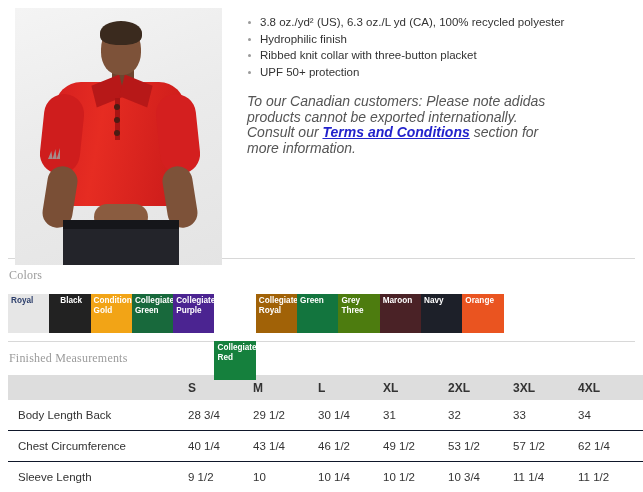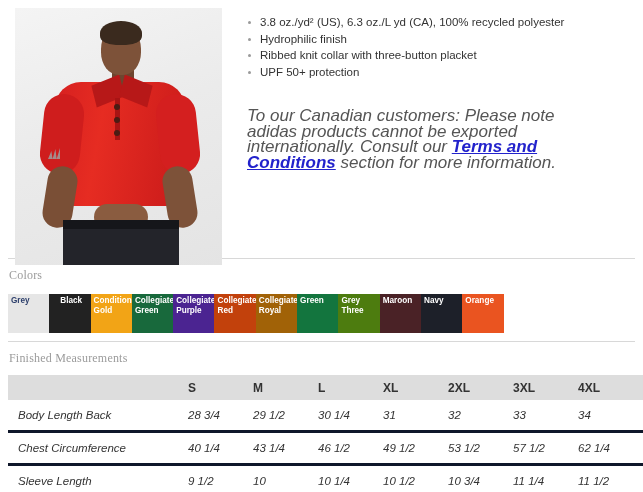--- a/index.html
+++ b/index.html
@@ -177,22 +177,22 @@
     position: absolute;
     left: 1px;
     top: 7px;
     width: 3px;
     height: 3px;
     border-radius: 50%;
     background: #9a9a9a;
   }
 
   .canada-note {
-    margin-top: 28px;
-    font-size: 17px;
+    margin-top: 14px;
+    font-size: 14px;
     line-height: 15.5px;
     font-style: italic;
     color: #555555;
     max-width: 320px;
   }
   .canada-note a {
     color: #2222cc;
     text-decoration: underline;
     font-style: italic;
     font-weight: bold;
@@ -253,22 +253,21 @@
   table.measure thead th {
     background: #dddddd;
     height: 25px;
     font-weight: bold;
     font-size: 12px;
     vertical-align: middle;
   }
   table.measure tbody td {
     height: 30px;
     vertical-align: middle;
-    border-bottom: 3px solid #0f172a;
-    font-style: italic;
+    border-bottom: 1px solid #0f172a;
   }
   table.measure tbody tr:first-child td { border-top: none; }
   .col-name { width: 170px; padding-left: 10px !important; }
   .col-size { width: 65px; }
   table.measure thead th.col-name { padding-left: 10px !important; }
 </style>
 </head>
 <body>
 
 <div class="top-section">
@@ -305,35 +304,35 @@
 
     <p class="canada-note"><span>To our Canadian customers: Please note adidas products cannot be exported internationally. Consult our </span><a href="#">Terms and Conditions</a><span> section for more information.</span></p>
   </div>
 </div>
 
 <div class="divider"></div>
 <div class="colors-section">
   <div class="section-heading">Colors</div>
   <div class="swatch-row" id="swatch-row">
       <div class="swatch" style="background: rgb(230, 230, 230);">
-        <div class="swatch-label" style="color: rgb(44, 62, 107);">Grey</div>
+        <div class="swatch-label" style="color: rgb(44, 62, 107);">Royal</div>
       </div>
       <div class="swatch" style="background: rgb(34, 34, 34);">
         <div class="swatch-label" style="color: rgb(255, 255, 255); padding-left: 8px;">Black</div>
       </div>
       <div class="swatch" style="background: rgb(242, 164, 22);">
         <div class="swatch-label" style="color: rgb(255, 255, 255);">Conditions Gold</div>
       </div>
       <div class="swatch" style="background: rgb(24, 105, 60);">
         <div class="swatch-label" style="color: rgb(255, 255, 255);">Collegiate Green</div>
       </div>
       <div class="swatch" style="background: rgb(75, 36, 145);">
         <div class="swatch-label" style="color: rgb(255, 255, 255);">Collegiate Purple</div>
       </div>
-      <div class="swatch" style="background: #c2410c;">
+      <div class="swatch" style="background: #15803d; margin-top: 47px;">
         <div class="swatch-label" style="color: rgb(255, 255, 255);">Collegiate Red</div>
       </div>
       <div class="swatch" style="background: #a16207;">
         <div class="swatch-label" style="color: rgb(255, 255, 255);">Collegiate Royal</div>
       </div>
       <div class="swatch" style="background: rgb(19, 117, 62);">
         <div class="swatch-label" style="color: rgb(255, 255, 255);">Green</div>
       </div>
       <div class="swatch" style="background: #4d7c0f;">
         <div class="swatch-label" style="color: rgb(255, 255, 255);">Grey Three</div>

